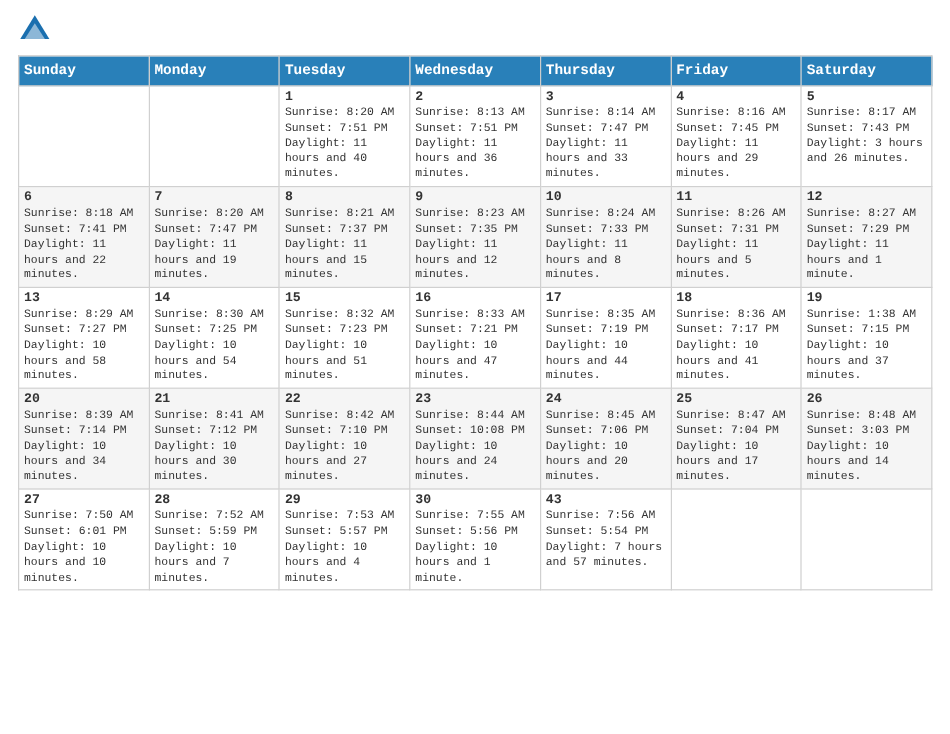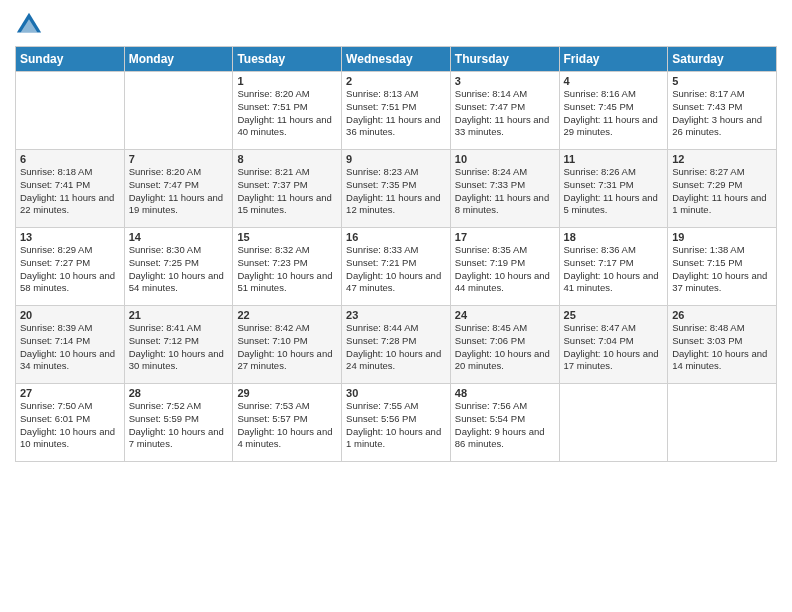--- a/index.html
+++ b/index.html
@@ -8,20 +8,21 @@
       background: #fff;
       width: 792px;
       height: 612px;
       overflow: hidden;
     }
     .page {
       width: 792px;
       height: 520px;
       background: #fff;
       padding: 10px 15px 10px 15px;
+      font-family: Liberation Mono, monospace;
     }
     .header {
       display: flex;
       justify-content: space-between;
       align-items: flex-start;
       margin-bottom: 8px;
     }
     .logo {
       display: flex;
       align-items: center;
@@ -269,21 +270,21 @@
           </td>
           <td>
             <span class="day-num">22</span>
             <span class="cell-line">Sunrise: 8:42 AM</span>
             <span class="cell-line">Sunset: 7:10 PM</span>
             <span class="cell-line">Daylight: 10 hours and 27 minutes.</span>
           </td>
           <td>
             <span class="day-num">23</span>
             <span class="cell-line">Sunrise: 8:44 AM</span>
-            <span class="cell-line">Sunset: 7:28 PM</span>
+            <span class="cell-line">Sunset: 10:08 PM</span>
             <span class="cell-line">Daylight: 10 hours and 24 minutes.</span>
           </td>
           <td>
             <span class="day-num">24</span>
             <span class="cell-line">Sunrise: 8:45 AM</span>
             <span class="cell-line">Sunset: 7:06 PM</span>
             <span class="cell-line">Daylight: 10 hours and 20 minutes.</span>
           </td>
           <td>
             <span class="day-num">25</span>
@@ -317,23 +318,23 @@
             <span class="cell-line">Sunset: 5:57 PM</span>
             <span class="cell-line">Daylight: 10 hours and 4 minutes.</span>
           </td>
           <td>
             <span class="day-num">30</span>
             <span class="cell-line">Sunrise: 7:55 AM</span>
             <span class="cell-line">Sunset: 5:56 PM</span>
             <span class="cell-line">Daylight: 10 hours and 1 minute.</span>
           </td>
           <td>
-            <span class="day-num">48</span>
+            <span class="day-num">43</span>
             <span class="cell-line">Sunrise: 7:56 AM</span>
             <span class="cell-line">Sunset: 5:54 PM</span>
-            <span class="cell-line">Daylight: 9 hours and 86 minutes.</span>
+            <span class="cell-line">Daylight: 7 hours and 57 minutes.</span>
           </td>
           <td class="empty-cell"></td>
           <td class="empty-cell"></td>
         </tr>
       </tbody>
   </table>
 </div>
 
 </body></html>

